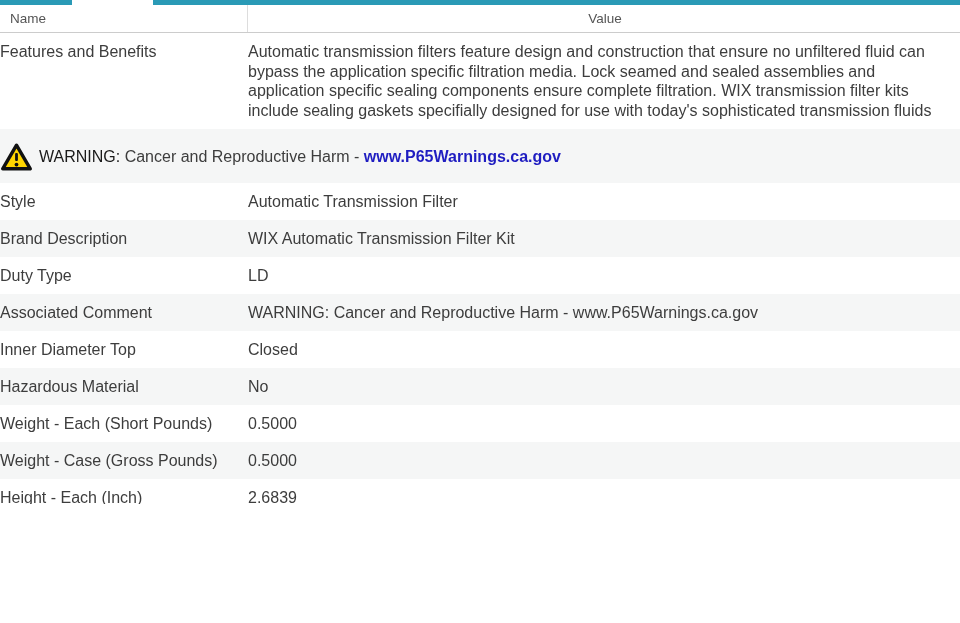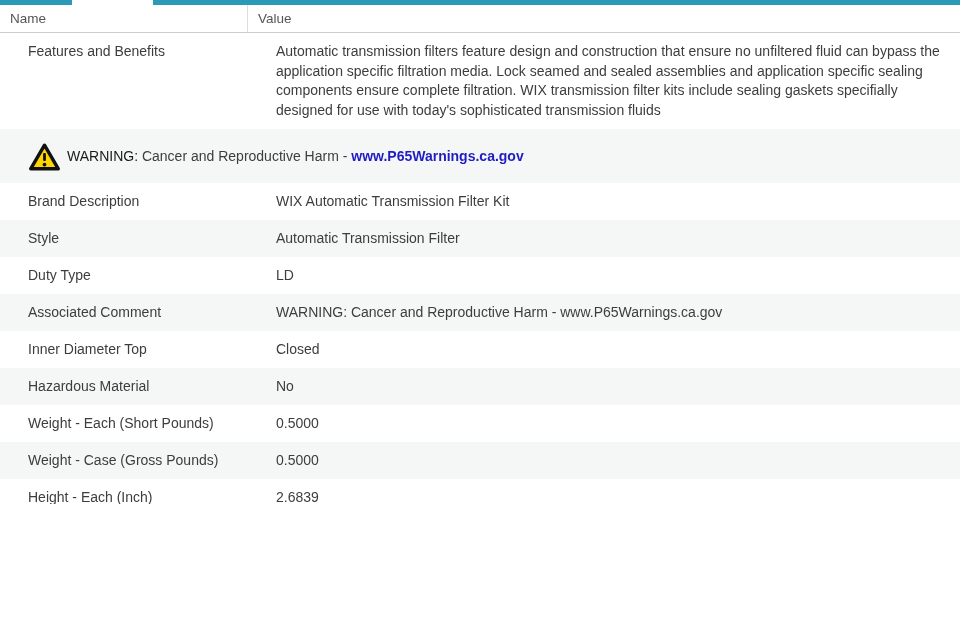--- a/index.html
+++ b/index.html
@@ -9,25 +9,25 @@
   }
   
   .top-bar{position:relative;height:5px;background:#2a9ab6;}
   .top-bar .tab-gap{position:absolute;top:0;bottom:0;left:72px;width:81px;background:#fff;}
   
   .table-header{display:flex;border-bottom:1px solid #cccccc;background:#fff;}
   .table-header .hcell{
     box-sizing:border-box;padding:6px 8px 6px 10px;font-size:13.5px;color:#555555;line-height:15px;
   }
   .table-header .hcell.name{width:248px;border-right:1px solid #dddddd;}
-  .table-header .hcell.value{flex:1;}
+  .table-header .hcell.value{flex:1;text-align:center;}
   
   .row{display:flex;background:#ffffff;}
   .row:nth-child(even){background:#f5f6f6;}
-  .cell{box-sizing:border-box;padding:9px 8px 9px 28px;font-size:14px;line-height:19px;}
+  .cell{box-sizing:border-box;padding:9px 8px 9px 0;font-size:16px;line-height:19px;}
   .cell.name-cell{width:248px;flex:0 0 248px;}
   .cell.value-cell{flex:1;padding-right:9px;}
   .row.features .value-cell{line-height:19.5px;}
   
   .row.warning-row{min-height:54px;}
   .row.warning-row .name-cell{padding-top:13px;}
   .row.warning-row .value-cell{
     display:flex;align-items:center;padding-top:0;padding-bottom:0;
   }
   .warn-icon{display:inline-flex;margin-right:6px;flex:0 0 auto;position:relative;top:1px;}
@@ -62,26 +62,26 @@
               <rect x="15.1" y="11" width="2.8" height="8" rx="1" fill="#111"></rect>
               <circle cx="16.5" cy="22.6" r="1.9" fill="#111"></circle>
             </svg>
           </span>
           <span class="warn-label">WARNING:</span>
           <span class="warn-text" style="white-space: pre;"> Cancer and Reproductive Harm - </span>
           <a class="warn-link" href="#">www.P65Warnings.ca.gov</a>
         </div>
       </div>
       <div class="row">
+        <div class="cell name-cell"><span>Style</span></div>
+        <div class="cell value-cell"><span>Automatic Transmission Filter</span></div>
+      </div>
+      <div class="row">
         <div class="cell name-cell"><span>Brand Description</span></div>
         <div class="cell value-cell"><span>WIX Automatic Transmission Filter Kit</span></div>
-      </div>
-      <div class="row">
-        <div class="cell name-cell"><span>Style</span></div>
-        <div class="cell value-cell"><span>Automatic Transmission Filter</span></div>
       </div>
       <div class="row">
         <div class="cell name-cell"><span>Duty Type</span></div>
         <div class="cell value-cell"><span>LD</span></div>
       </div>
       <div class="row">
         <div class="cell name-cell"><span>Associated Comment</span></div>
         <div class="cell value-cell"><span>WARNING: Cancer and Reproductive Harm - www.P65Warnings.ca.gov</span></div>
       </div>
       <div class="row">

